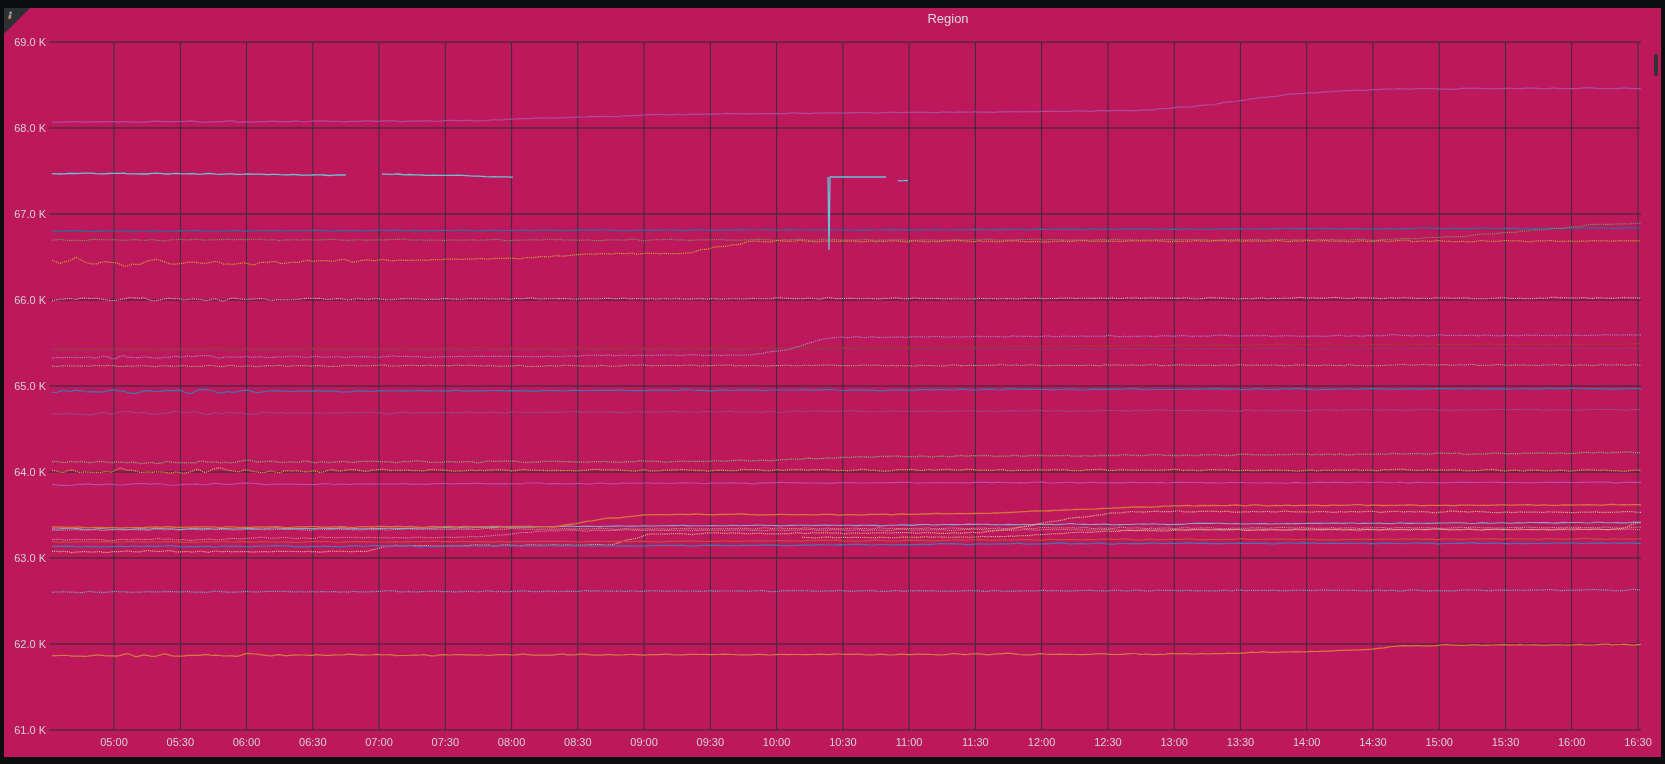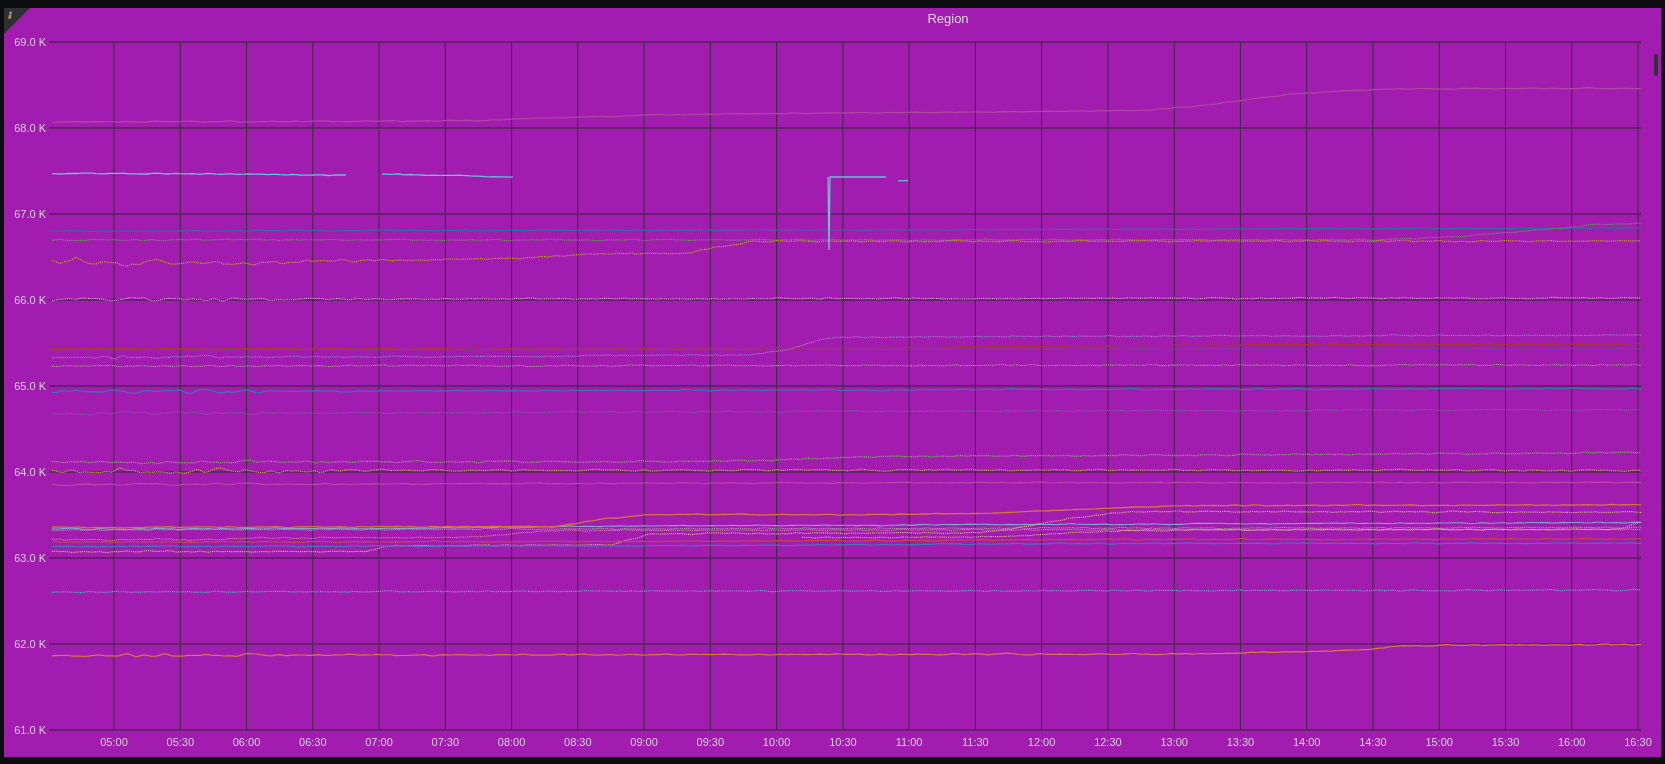--- a/index.html
+++ b/index.html
@@ -1,15 +1,15 @@
 <!DOCTYPE html>
 <html><head><meta charset="utf-8">
 <style>
 html,body{margin:0;padding:0;background:#0c0d0e;width:1665px;height:764px;overflow:hidden;}
-#panel{position:absolute;left:4px;top:8px;width:1657px;height:749px;background:#a21caf;}
+#panel{position:absolute;left:4px;top:8px;width:1657px;height:749px;background:#be185d;}
 #title{position:absolute;left:944px;top:3px;transform:translateX(-50%);font:500 13px "Liberation Sans",sans-serif;color:#d8d9da;}
 #corner{position:absolute;left:0;top:0;width:0;height:0;border-top:26px solid #2e3033;border-right:26px solid transparent;}
 #isvg{position:absolute;left:0;top:0;}
 #chart{position:absolute;left:-4px;top:-8px;}
 .al{font:500 11px "Liberation Sans",sans-serif;fill:#d0d2d4;}
 #sb{position:absolute;right:3px;top:46px;width:4px;height:22px;background:#303236;border-radius:2px;}
 </style></head>
 <body>
 <div id="panel">
 <div id="corner"></div>

